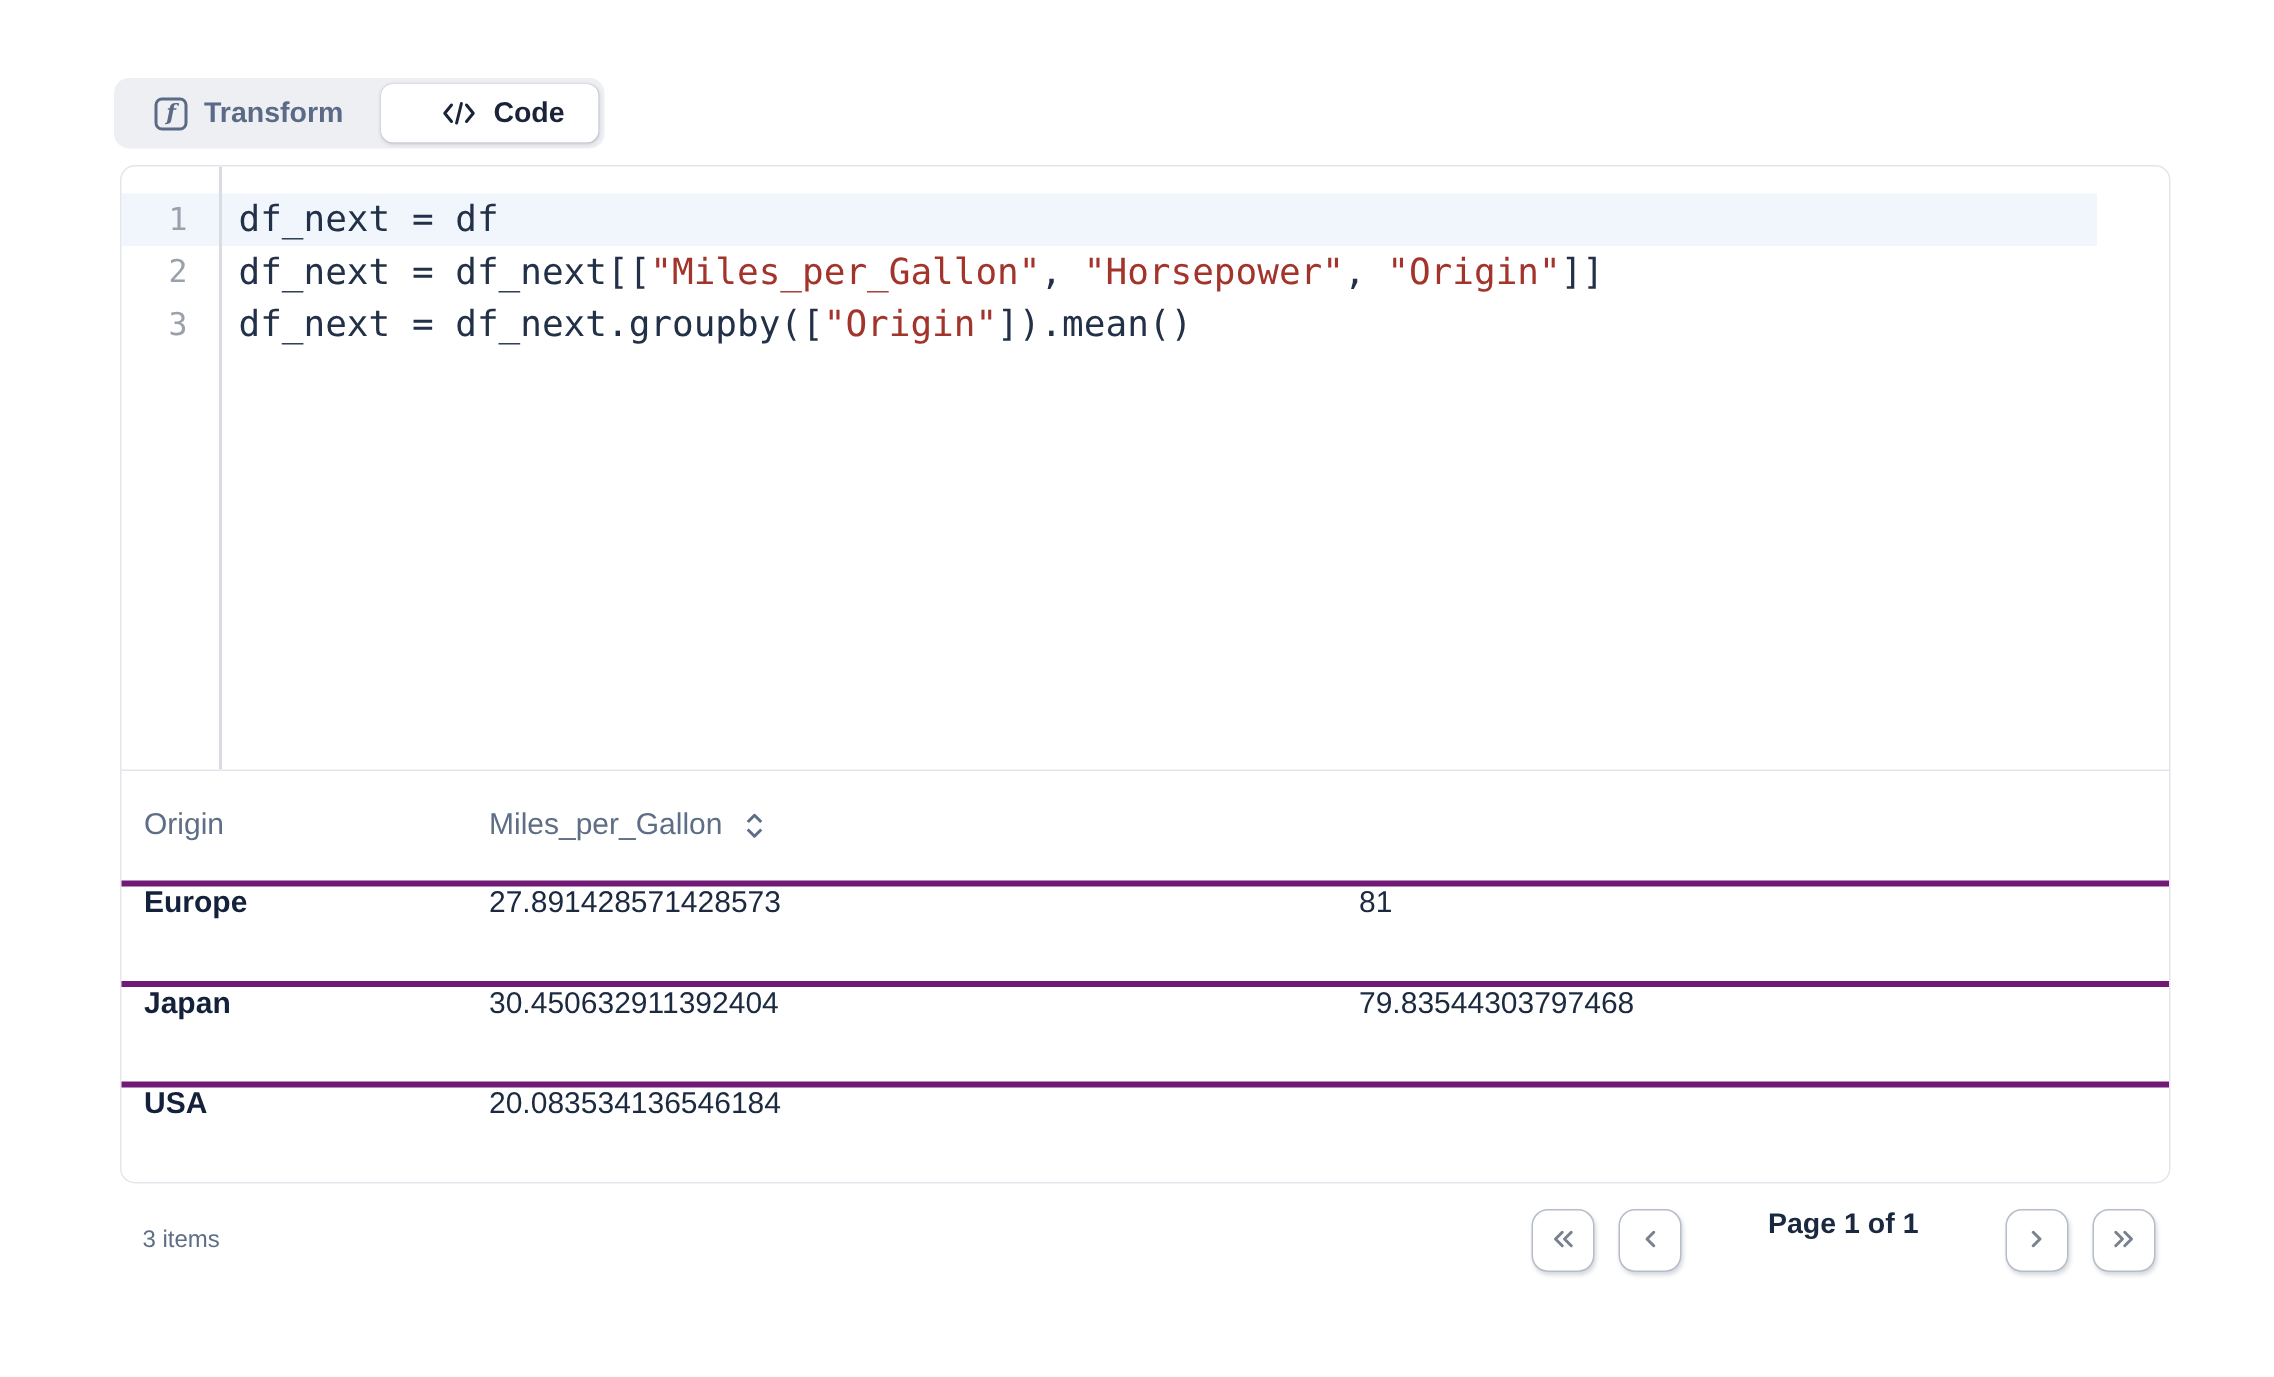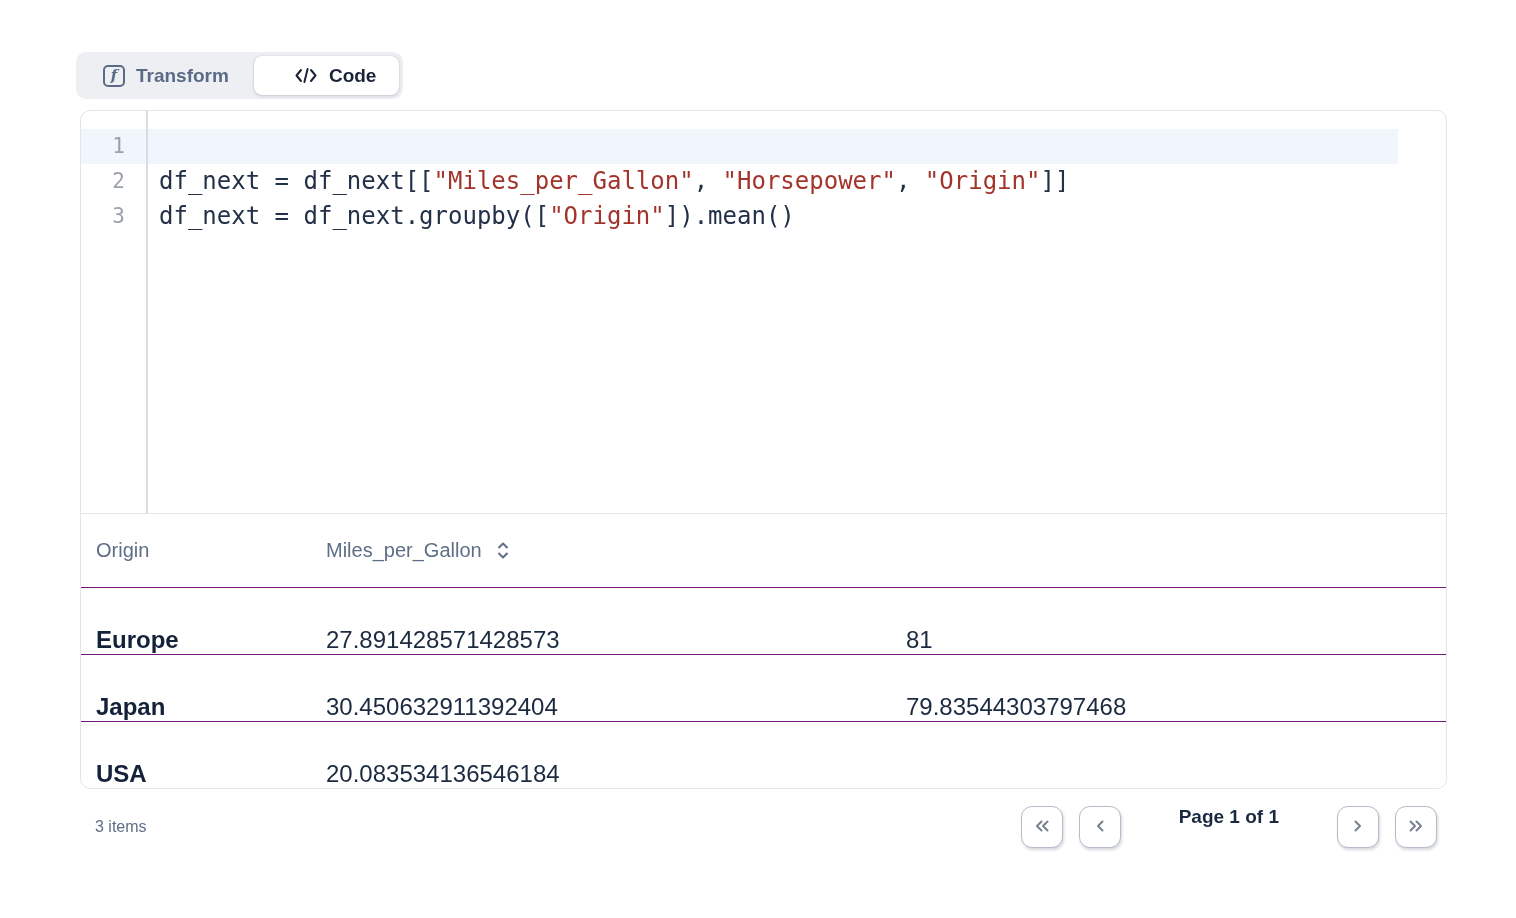--- a/index.html
+++ b/index.html
@@ -51,22 +51,22 @@
     font-family:"DejaVu Sans Mono", monospace; font-size:24px; color:#223048;
   }
   .tok-string { color:#a3342c; }
 
   
   .thead {
     display:flex; align-items:center; height:74px;
     border-top:1px solid #e2e6ec; color:#5f6e87; font-size:20px;
   }
   .trow {
-    display:flex; align-items:flex-end; height:67px;
-    border-top:1px solid #701a75; font-size:24px; color:#1c2a40;
+    display:flex; align-items:flex-start; height:67px;
+    border-top:4px solid #701a75; font-size:20px; color:#1c2a40;
   }
   .c1 { width:245px; flex:0 0 245px; padding-left:15px; }
   .c2 { width:580px; flex:0 0 580px; }
   .c3 { flex:1; }
   .trow .c1 { font-weight:700; color:#14213a; }
   .hcell { display:flex; align-items:center; gap:13px;text-align:right; }
   .sort-icon { display:inline-flex; cursor:pointer; }
 
   
   .footer {
@@ -105,20 +105,21 @@
   </button>
 </div>
 
 <div class="panel">
 
   <div class="editor">
     <div class="gutter-line"></div>
     <div>
         <div class="code-line active">
           <span class="line-number">1</span>
+          <span class="line-code"><span class="tok-code">df_next = df</span></span>
         </div>
         <div class="code-line">
           <span class="line-number">2</span>
           <span class="line-code"><span class="tok-code">df_next = df_next[[</span><span class="tok-string">"Miles_per_Gallon"</span><span class="tok-code">, </span><span class="tok-string">"Horsepower"</span><span class="tok-code">, </span><span class="tok-string">"Origin"</span><span class="tok-code">]]</span></span>
         </div>
         <div class="code-line">
           <span class="line-number">3</span>
           <span class="line-code"><span class="tok-code">df_next = df_next.groupby([</span><span class="tok-string">"Origin"</span><span class="tok-code">]).mean()</span></span>
         </div>
       </div>

